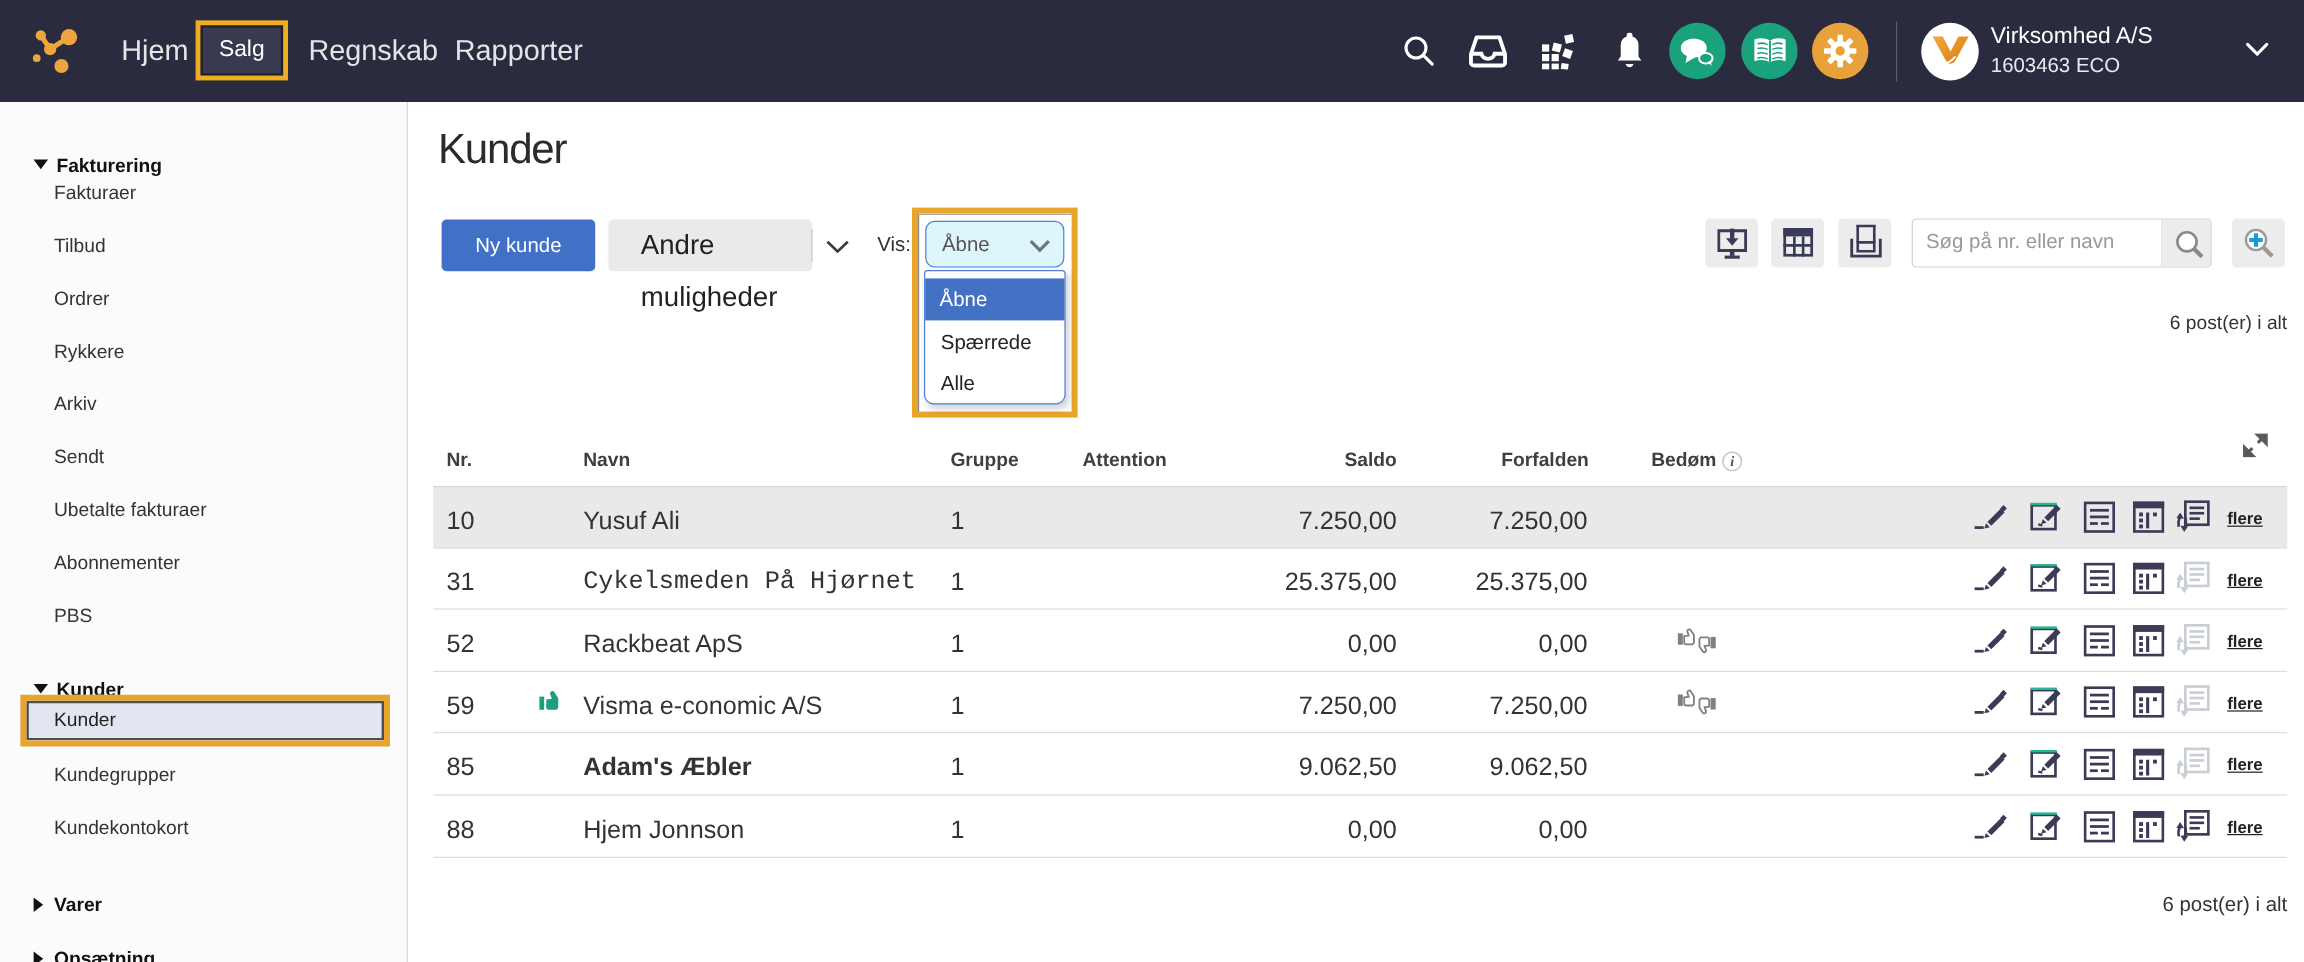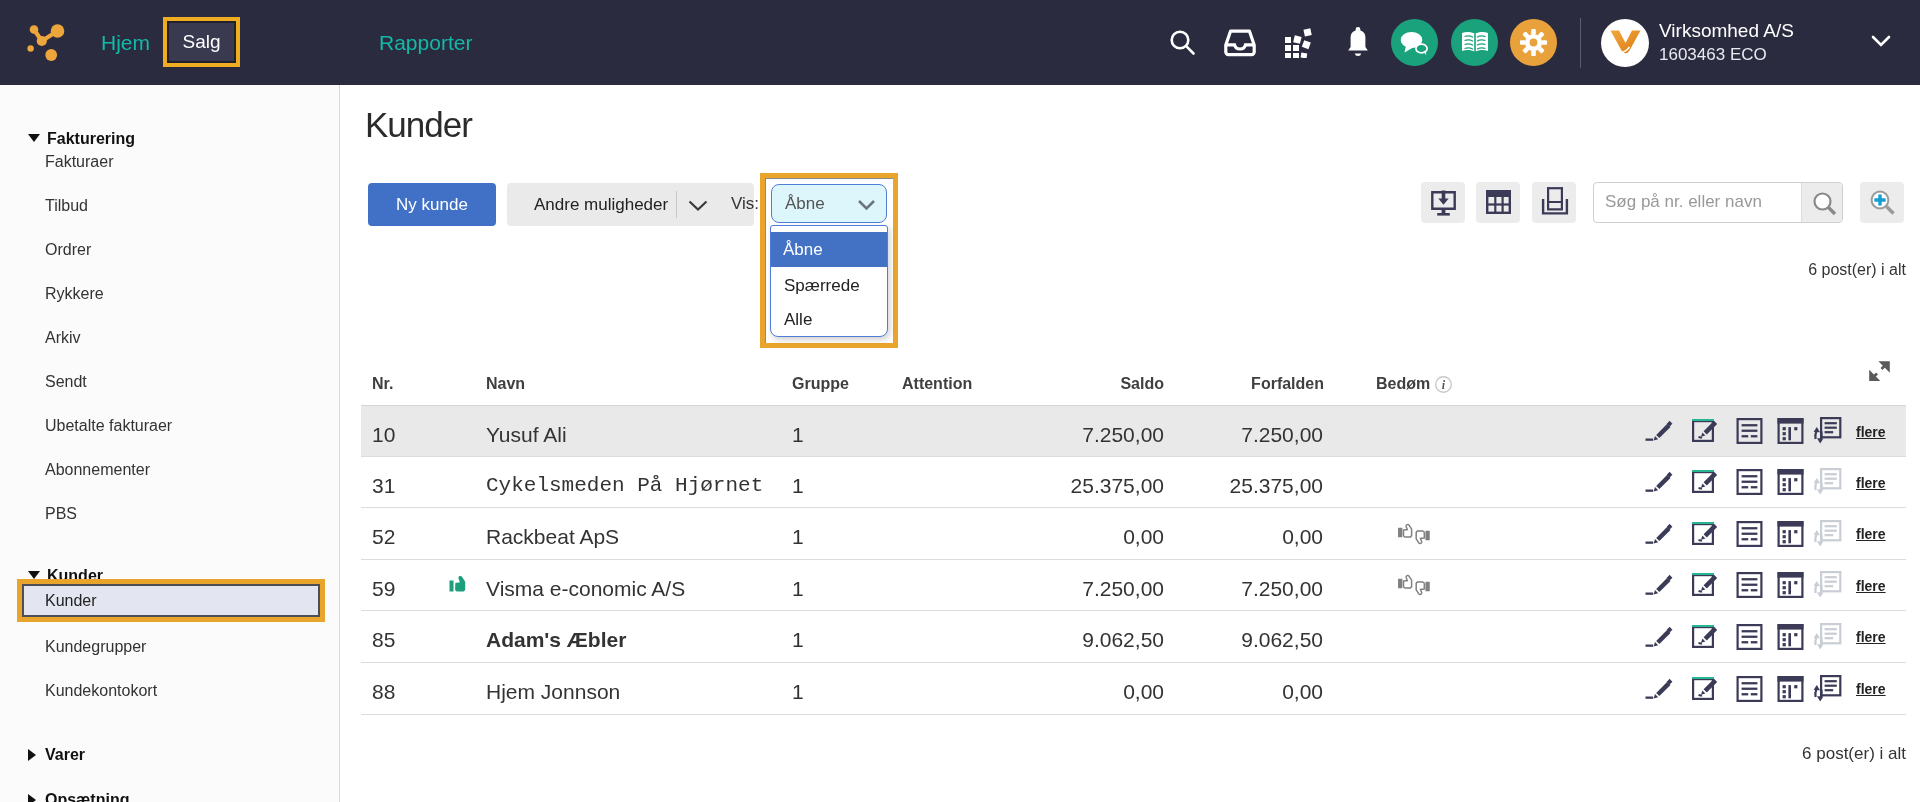--- a/index.html
+++ b/index.html
@@ -3,21 +3,21 @@
 <meta charset="utf-8">
 <title>Kunder</title>
 <style>
 * { margin:0; padding:0; box-sizing:border-box; }
 html,body { width:1920px; height:802px; overflow:hidden; background:#fff;
   font-family:"Liberation Sans", sans-serif; }
 .abs { position:absolute; }
 
 
 .nav { position:absolute; left:0; top:0; width:1920px; height:85px; background:#2b2b40; }
-.nav-item { position:absolute; top:0; height:66px; line-height:85px; color:#14b8a6; font-size:21px; }
+.nav-item { position:absolute; top:0; height:66px; line-height:85px; color:#e5e5e5; font-size:24px; }
 .salg-box { position:absolute; left:163px; top:17px; width:77px; height:50px;
   border:4px solid #f0ad21; background:#393950; box-shadow:inset 0 0 0 2px #20202f;
   color:#fff; font-size:19px; text-align:center; line-height:42px; }
 .circle-btn { position:absolute; top:19px; width:47px; height:47px; border-radius:50%; }
 .nav-divider { position:absolute; left:1580px; top:18px; width:1px; height:50px; background:#5c5c70; }
 .avatar { position:absolute; left:1601px; top:19px; width:48px; height:48px; border-radius:50%; background:#fff; }
 .comp-name { position:absolute; left:1659px; top:20px; color:#fff; font-size:19px; }
 .comp-id { position:absolute; left:1659px; top:45px; color:#e9e9f0; font-size:17px; }
 
 
@@ -31,22 +31,22 @@
   border-bottom:6px solid transparent; border-left:8px solid #111; margin-right:9px; vertical-align:-1px;}
 .sel-box { position:absolute; left:17px; top:494px; width:308px; height:43px;
   border:5px solid #e9a42c; background:#e3e5f0; box-shadow:inset 0 0 0 2px #4e4e55;
   line-height:33px; padding-left:23px; font-size:16px; color:#222; }
 
 
 .main { position:absolute; left:341px; top:85px; width:1579px; height:717px; background:#fff; }
 h1.kunder { position:absolute; left:24px; top:20px; font-size:35px; font-weight:400; color:#2b2b2b; letter-spacing:-1px;}
 .btn-blue { position:absolute; left:27px; top:98px; width:128px; height:43px; background:#4171c6;
   border-radius:4px; color:#fff; font-size:17px; text-align:center; line-height:43px; }
-.btn-gray { position:absolute; left:166px; top:98px; width:247px; height:43px; background:#eaeaea;
-  border-radius:4px; color:#222; font-size:17px; line-height:43px; }
+.btn-gray { position:absolute; left:166px; top:98px; width:170px; height:43px; background:#eaeaea;
+  border-radius:4px; color:#222; font-size:23px; line-height:43px; }
 .btn-gray .lbl { position:absolute; left:27px; }
 .btn-gray .divider { position:absolute; left:169px; top:8px; width:1px; height:27px; background:#c9c9c9; }
 .vis-label { position:absolute; left:390px; top:109px; font-size:17px; color:#333; }
 
 
 .hl-box { position:absolute; border:5px solid #e9a42c; }
 
 
 .sel-closed { position:absolute; left:430px; top:99px; width:116px; height:39px; background:#ddf6fb;
   border:1px solid #4f7dd9; border-radius:8px; font-size:17px; color:#555; line-height:37px; padding-left:13px;}
@@ -82,20 +82,21 @@
       <circle cx="10" cy="17.5" r="4.3"></circle>
       <circle cx="33.5" cy="19" r="6.8"></circle>
       <circle cx="17.8" cy="29" r="5.1"></circle>
       <circle cx="6.6" cy="36.5" r="3.2"></circle>
       <circle cx="27.2" cy="43" r="5.9"></circle>
       <path d="M10 17.5 L17.8 29 L33.5 19" stroke="#eda63c" stroke-width="4.2" fill="none" stroke-linejoin="round"></path>
     </g>
   </svg>
   <div class="nav-item" style="left:101px;">Hjem</div>
   <div class="salg-box">Salg</div>
+  <div class="nav-item" style="left:257px;">Regnskab</div>
   <div class="nav-item" style="left:379px;">Rapporter</div>
 
   <svg class="abs" style="left:1168px;top:28px" width="30" height="30" viewBox="0 0 30 30">
     <circle cx="12" cy="12" r="8.3" stroke="#fff" stroke-width="2.6" fill="none"></circle>
     <line x1="18.2" y1="18.2" x2="25.5" y2="25.5" stroke="#fff" stroke-width="2.6" stroke-linecap="round"></line>
   </svg>
 
   <svg class="abs" style="left:1224px;top:29px" width="32" height="28" viewBox="0 0 32 28">
     <path d="M6.5 2.2 H25.5 L30.2 16 V23 a2.6 2.6 0 0 1 -2.6 2.6 H4.4 A2.6 2.6 0 0 1 1.8 23 V16 Z" fill="none" stroke="#fff" stroke-width="3.2" stroke-linejoin="round"></path>
     <path d="M2.5 15.8 H10.5 a5.6 5.2 0 0 0 11 0 H29.5" fill="none" stroke="#fff" stroke-width="3.2"></path>

